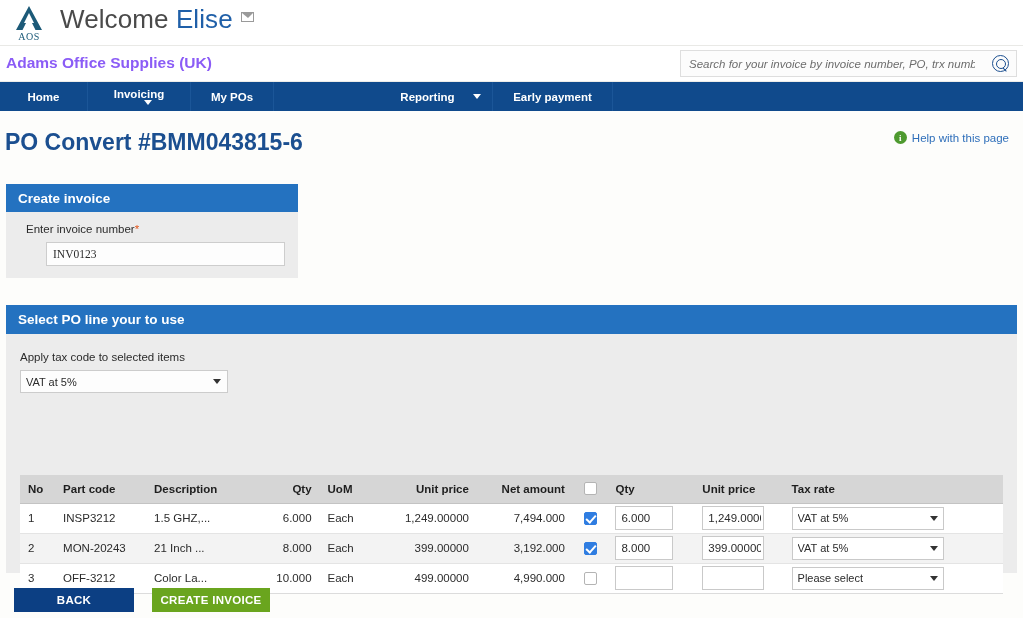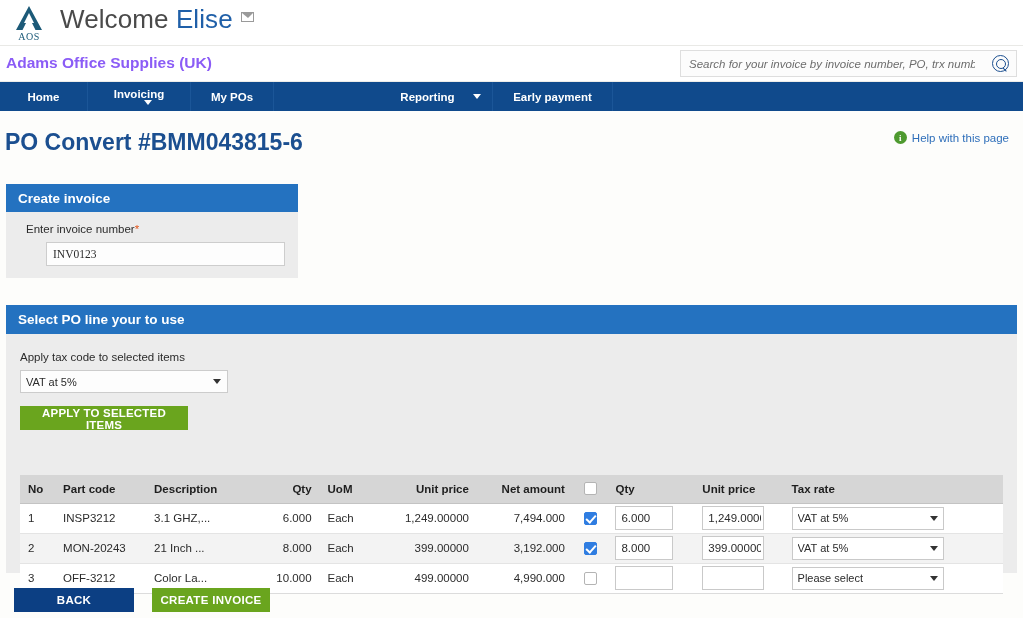--- a/index.html
+++ b/index.html
@@ -340,21 +340,20 @@
 <div class="panel-po">
   <div class="panel-po-head">Select PO line your to use</div>
   <div class="panel-po-body">
 
     <div class="tax-label">Apply tax code to selected items</div>
     <select class="tax-select">
       <option>VAT at 5%</option>
     </select>
     <span class="sel-caret tax-caret"></span>
 
-    <button class="apply-btn">APPLY TO SELECTED ITEMS</button>
 
     <div class="tbl-wrap">
       <table class="tbl">
         <thead>
           <tr>
             <th class="c-no">No</th>
             <th class="c-part">Part code</th>
             <th class="c-desc">Description</th>
             <th class="c-qty">Qty</th>
             <th class="c-uom">UoM</th>
@@ -367,21 +366,21 @@
             <th class="c-iprc">Unit price</th>
             <th class="c-tax">Tax rate</th>
             <th class="c-pad"></th>
           </tr>
         </thead>
         <tbody>
 
           <tr>
             <td class="c-no">1</td>
             <td class="c-part">INSP3212</td>
-            <td class="c-desc">3.1 GHZ,...</td>
+            <td class="c-desc">1.5 GHZ,...</td>
             <td class="c-qty">6.000</td>
             <td class="c-uom">Each</td>
             <td class="c-price">1,249.00000</td>
             <td class="c-net">7,494.000</td>
             <td class="c-chk">
               <input class="rowsel" type="checkbox" checked="" style="">
             </td>
             <td class="c-iqty">
               <input class="cellbox" type="text" value="6.000" style="">
             </td>

